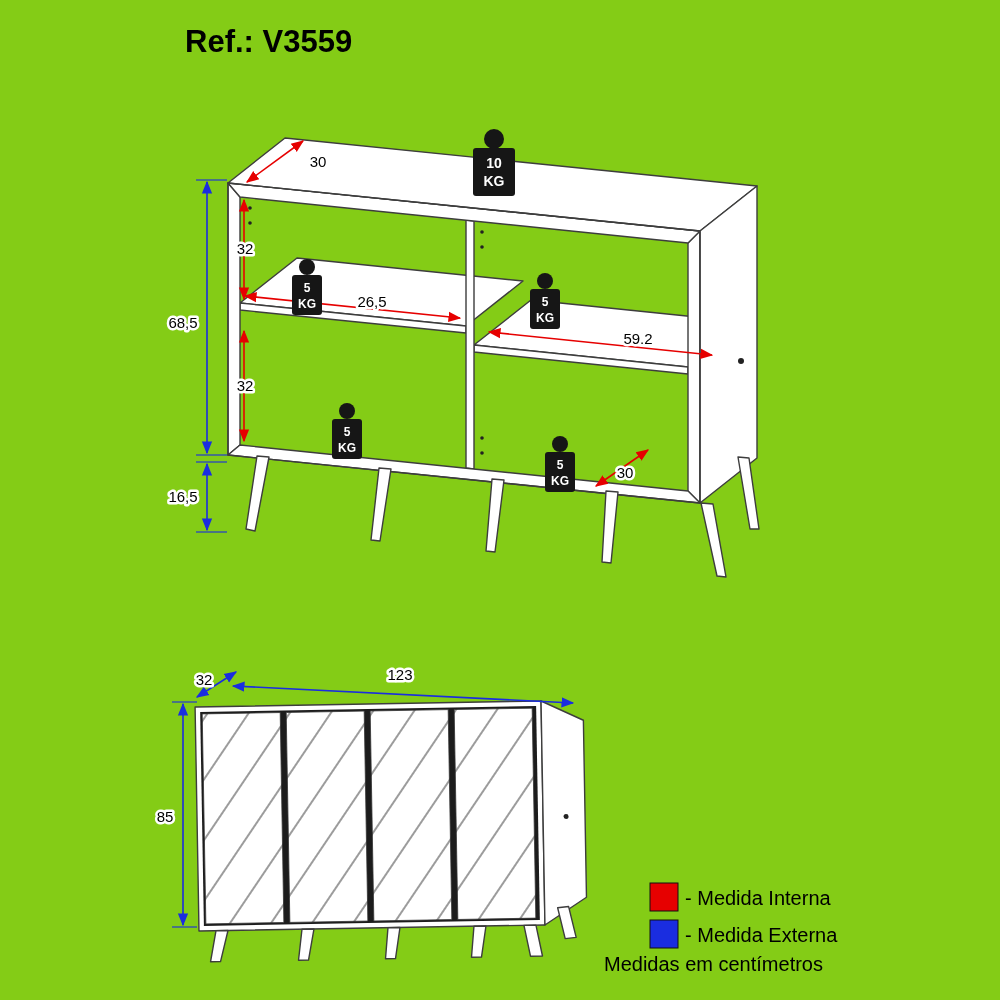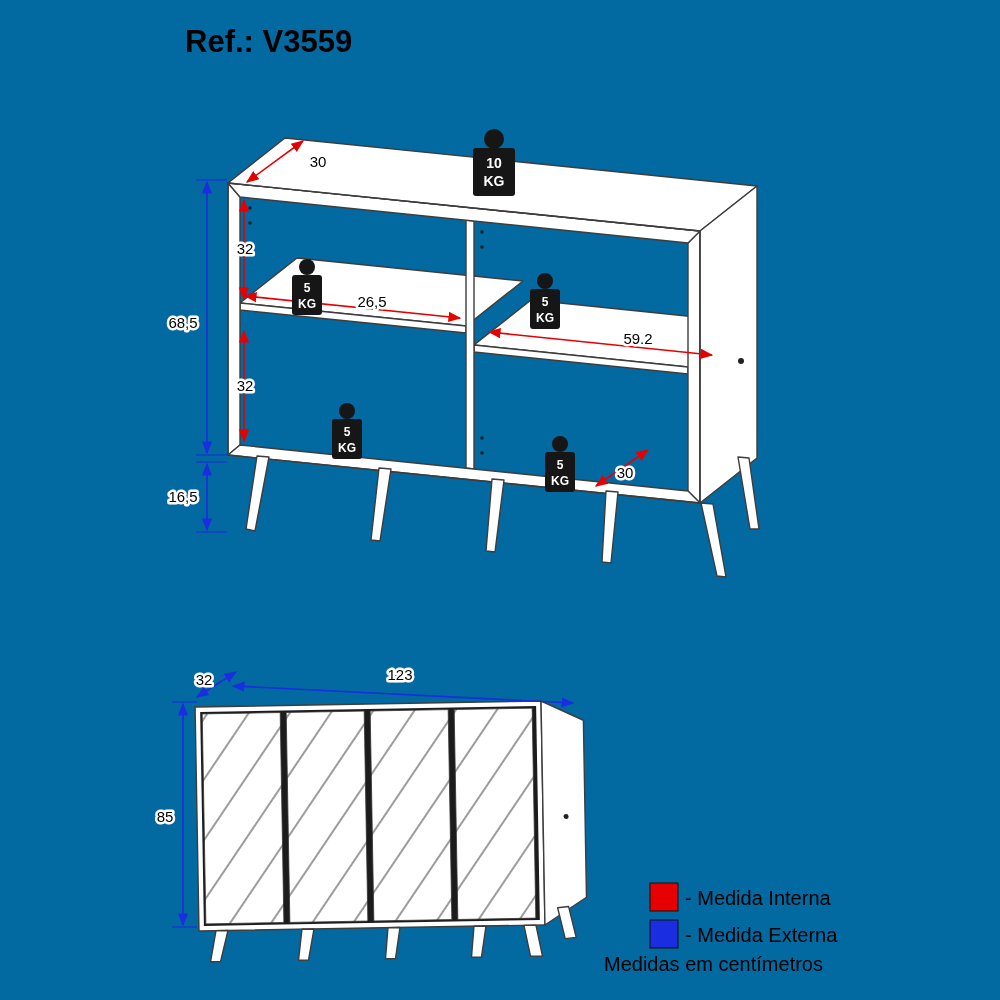--- a/index.html
+++ b/index.html
@@ -1,16 +1,16 @@
 <!DOCTYPE html>
 <html><head>
 <meta charset="utf-8">
 <style>
   html,body{margin:0;padding:0;background:#ffffff;}
-  .page{position:relative;width:1000px;height:1000px;background:#0369a1;overflow:hidden;
+  .page{position:relative;width:1000px;height:1000px;background:#84cc16;overflow:hidden;
         font-family:"Liberation Sans",sans-serif;}
   svg{display:block;}
   .title-text{font:bold 31px "Liberation Sans",sans-serif;fill:#000;}
   .outline{fill:#ffffff;stroke:#3d3d3d;stroke-width:1.4;stroke-linejoin:round;}
   .edge{fill:none;stroke:#3d3d3d;stroke-width:1.4;stroke-linejoin:round;}
   .dimline-r{stroke:#e60000;stroke-width:1.6;fill:none;}
   .dimline-b{stroke:#1a2de0;stroke-width:1.6;fill:none;}
   .tick-b{stroke:#1a2de0;stroke-width:1.1;}
   .dim-label{font:15px "Liberation Sans",sans-serif;fill:#000;text-anchor:middle;
              paint-order:stroke;stroke:#ffffff;stroke-width:5px;stroke-linejoin:round;}

